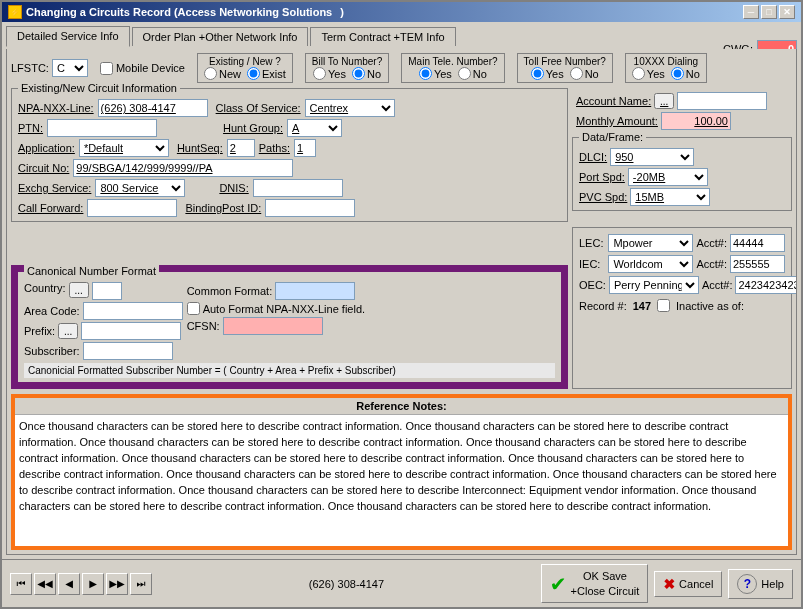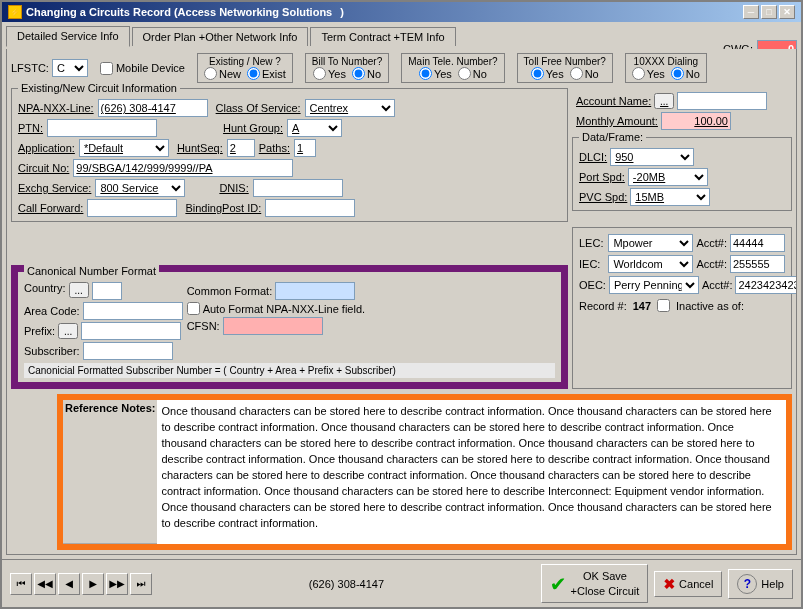--- a/index.html
+++ b/index.html
@@ -329,21 +329,21 @@
 
           <div style="display:flex; align-items:center; gap:6px; margin-top:2px;">
             <label>Record #:</label>
             <span style="font-weight:bold;">147</span>
             <input type="checkbox" style="">
             <label>Inactive as of:</label>
           </div>
         </div>
       </div>
 
-      <div style="border:6px solid #f97316; flex:1; display:flex; min-height:80px; margin-top:2px;margin-left:46px;">
+      <div style="border:4px solid #f97316; flex:1; display:flex; flex-direction:column; min-height:80px; margin-top:2px;">
         <div style="text-align:center; font-weight:bold; font-size:11px; padding:2px; border-bottom:1px solid #aaa; background:#d4d0c8;">Reference Notes:</div>
         <div style="flex:1; background:white; overflow-y:scroll; padding:4px; font-size:11px; line-height:1.45;">
           <span>Once thousand characters can be stored here to describe contract information. Once thousand characters can be stored here to describe contract information. Once thousand characters can be stored here to describe contract information. Once thousand characters can be stored here to describe contract information. Once thousand characters can be stored here to describe contract information. Once thousand characters can be stored here to describe contract information. Once thousand characters can be stored here to describe contract information. Once thousand characters can be stored here to describe contract information. Once thousand characters can be stored here to describe Interconnect: Equipment vendor information. Once thousand characters can be stored here to describe contract information. Once thousand characters can be stored here to describe contract information.</span>
         </div>
       </div>
 
     </div>
   </div>
 
   <div class="bottom-bar">

